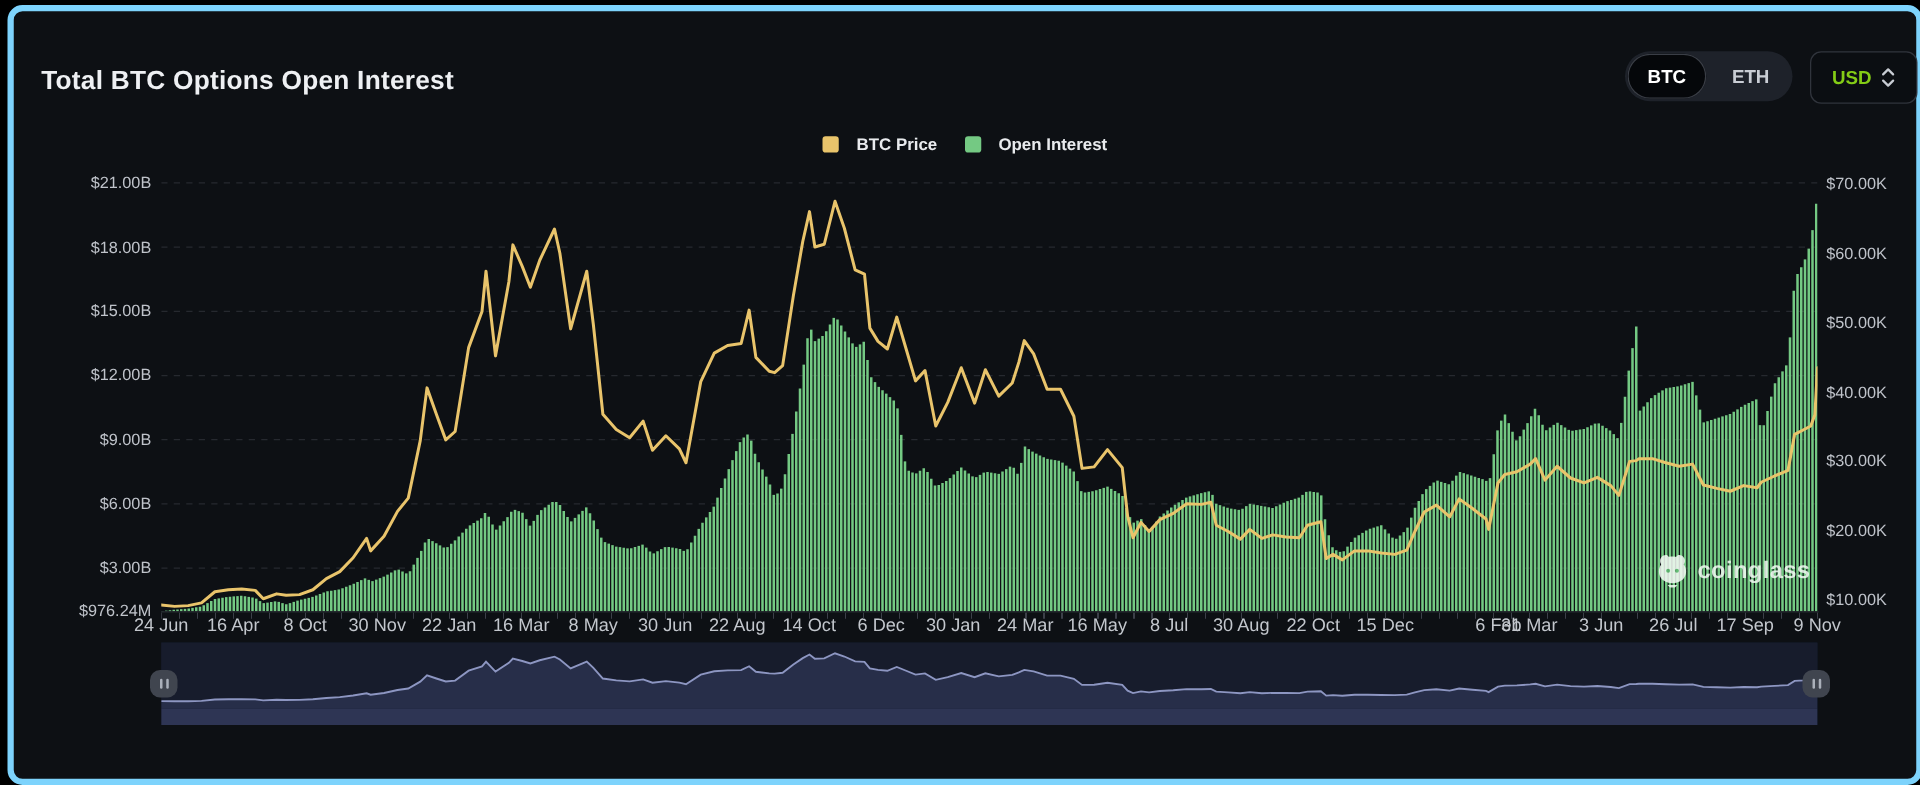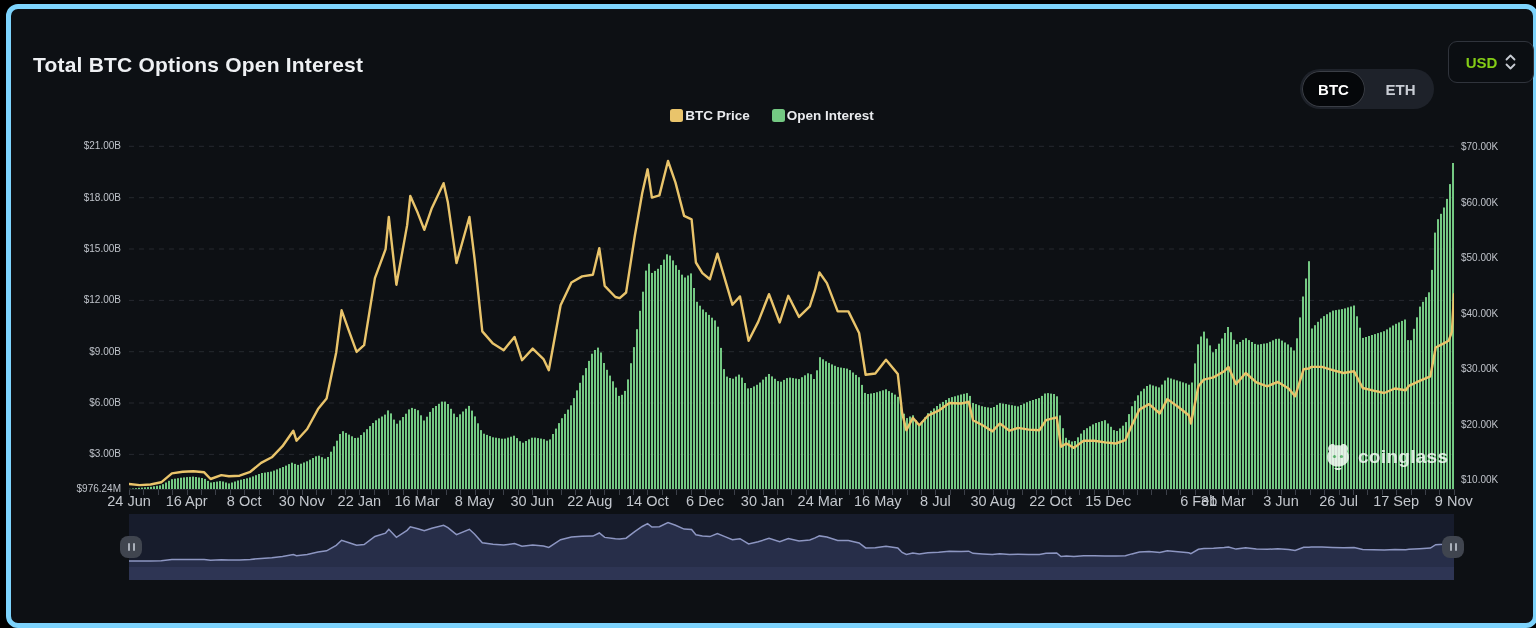--- a/index.html
+++ b/index.html
@@ -3,33 +3,33 @@
 <meta charset="utf-8">
 <style>
   html,body{margin:0;padding:0;background:#000;width:1536px;height:628px;overflow:hidden;
             font-family:"Liberation Sans",sans-serif;}
   #card{position:absolute;left:6px;top:4px;width:1522px;height:614px;background:#0d1014;
         border:5px solid #7dd3fc;border-radius:12px;}
   .abs{position:absolute;}
   #title{left:22px;top:44px;font-size:21px;font-weight:700;color:#eef0f3;letter-spacing:.2px;}
   
   #coin-toggle{left:1289px;top:32px;width:134px;height:40px;background:#1e222a;border-radius:20px;
-               display:flex;align-items:center;margin-top:28px;}
+               display:flex;align-items:center;}
   .seg{flex:1;height:36px;margin:2px;display:flex;align-items:center;justify-content:center;
        font-size:15px;font-weight:600;color:#c9cdd4;border-radius:18px;cursor:pointer;}
   .seg.active{background:#05070a;color:#fff;box-shadow:0 0 0 1px #3a3e46 inset;}
   #currency{left:1437px;top:32px;width:84px;height:40px;background:#0b0e12;border:1px solid #30343c;
             border-radius:9px;display:flex;align-items:center;justify-content:center;gap:8px;
             font-size:15px;font-weight:700;color:#84cc16;cursor:pointer;}
   
   #legend{left:0;top:99px;width:100%;display:flex;justify-content:center;gap:22px;}
-  .leg-item{display:flex;align-items:center;gap:2px;font-size:13.5px;font-weight:600;color:#e9ebee;cursor:pointer;}
+  .leg-item{display:flex;align-items:center;gap:14px;font-size:13.5px;font-weight:600;color:#e9ebee;cursor:pointer;}
   .leg-swatch{width:13px;height:13px;border-radius:2.5px;}
   
-  .ylab{position:absolute;font-size:10px;color:#bfc3ca;line-height:16px;}
+  .ylab{position:absolute;font-size:13px;color:#bfc3ca;line-height:16px;}
   .ylab.left{left:0;width:110px;text-align:right;}
   .ylab.right{left:1450px;text-align:left;}
   .xlab{position:absolute;top:484px;font-size:14.5px;color:#c3c7cd;transform:translateX(-50%);white-space:nowrap;}
   #plot{left:118px;top:133px;width:1325px;height:348px;}
   #tickstrip{left:118px;top:481px;width:1326px;height:5px;
              background:repeating-linear-gradient(90deg,#3c4049 0px,#3c4049 1px,transparent 1px,transparent 14.4px);}
   #baseline{left:118px;top:480px;width:1326px;height:1px;background:#262a31;}
   
   #watermark{left:1314px;top:434px;display:flex;align-items:center;gap:7px;opacity:.85;}
   #watermark span{font-size:19px;font-weight:700;color:#f4fbf5;letter-spacing:.3px;}

